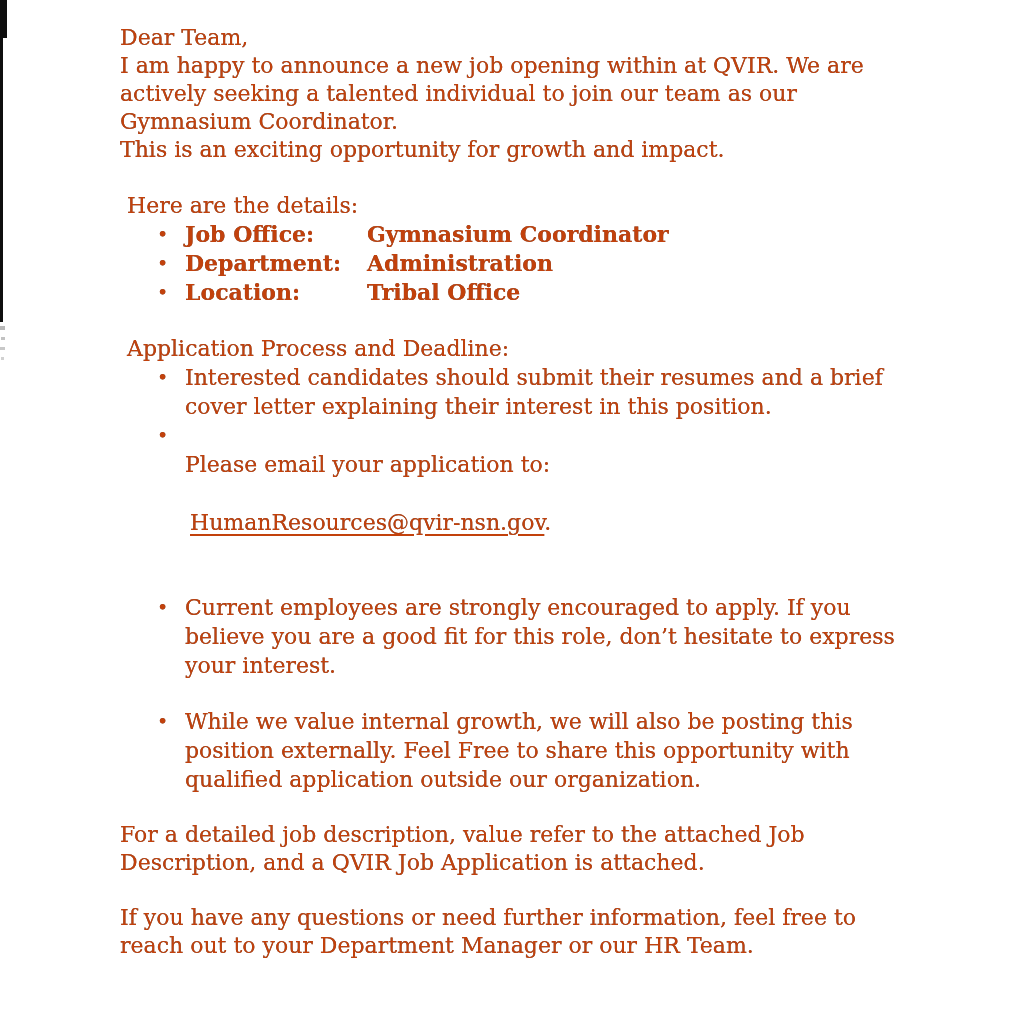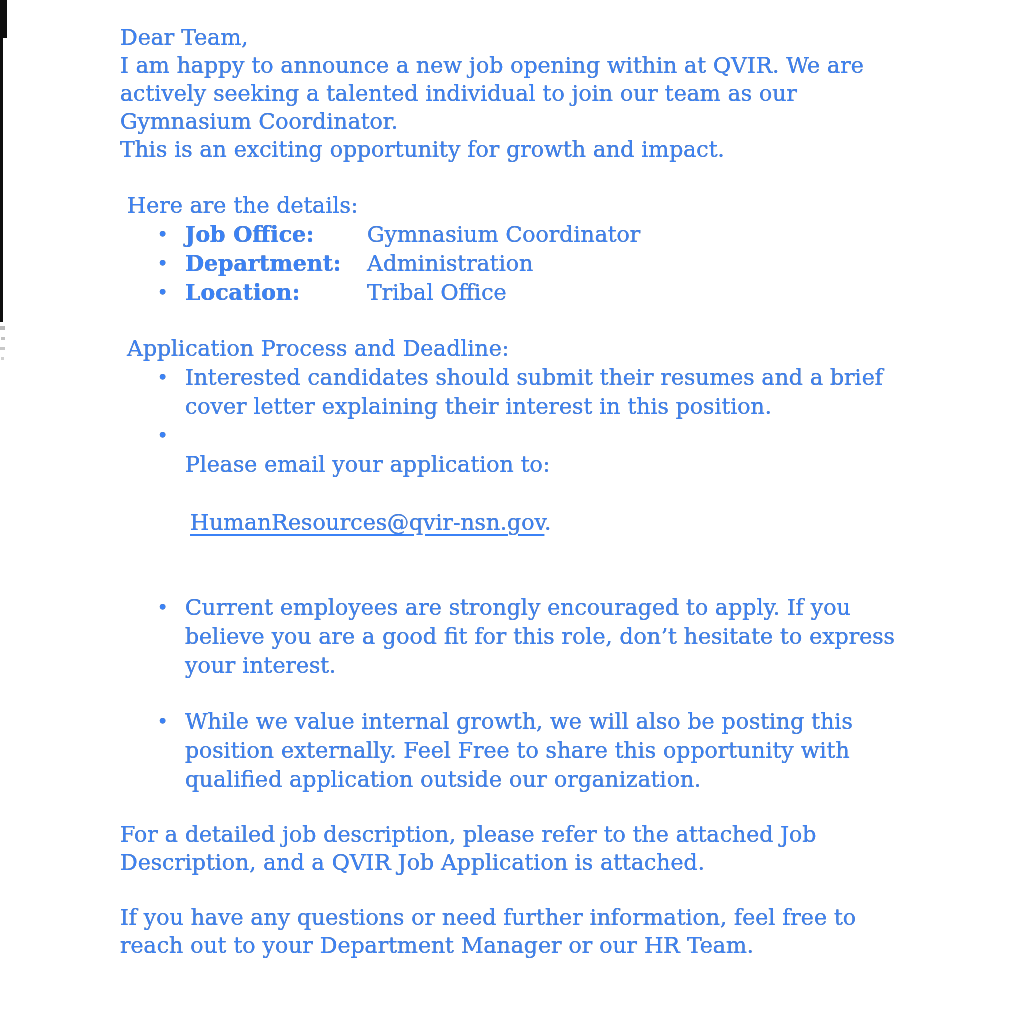--- a/index.html
+++ b/index.html
@@ -7,21 +7,21 @@
     padding: 0;
     background: #ffffff;
   }
   .page {
     position: relative;
     width: 1024px;
     height: 1024px;
     background: #ffffff;
     overflow: hidden;
     font-family: "DejaVu Serif", "Liberation Serif", serif;
-    color: #3b82f6;
+    color: #c2410c;
   }
   
   .scan-edge-line {
     position: absolute;
     left: 0; top: 0;
     width: 3px; height: 322px;
     background: #0e0e0e;
   }
   .scan-edge-blob {
     position: absolute;
@@ -64,21 +64,21 @@
   }
   .bullet-text {
     white-space: pre-line;
     flex: 1 1 auto;
   }
   .detail-label {
     display: inline-block;
     width: 182px;
     font-weight: bold;
   }
-  .detail-value { font-weight: normal; text-align: right; }
+  .detail-value { font-weight: bold; text-align: right; }
   .email-intro { display: block; }
   .email-line { display: block; margin-left: 5px; }
   .email-link {
     text-decoration: underline;
     text-underline-offset: 4px;
     text-align: center;
   }
 </style>
 </head>
 <body>
@@ -143,20 +143,20 @@
 
     <div class="section">
       <div class="bullet-item">
         <span class="bullet-glyph">•</span>
         <span class="bullet-text">While we value internal growth, we will also be posting this
 position externally. Feel Free to share this opportunity with
 qualified application outside our organization.</span>
       </div>
     </div>
 
-    <p class="para">For a detailed job description, please refer to the attached Job
+    <p class="para">For a detailed job description, value refer to the attached Job
 Description, and a QVIR Job Application is attached.</p>
 
     <p class="para">If you have any questions or need further information, feel free to
 reach out to your Department Manager or our HR Team.</p>
 
   </div>
 </div>
 
 </body></html>

